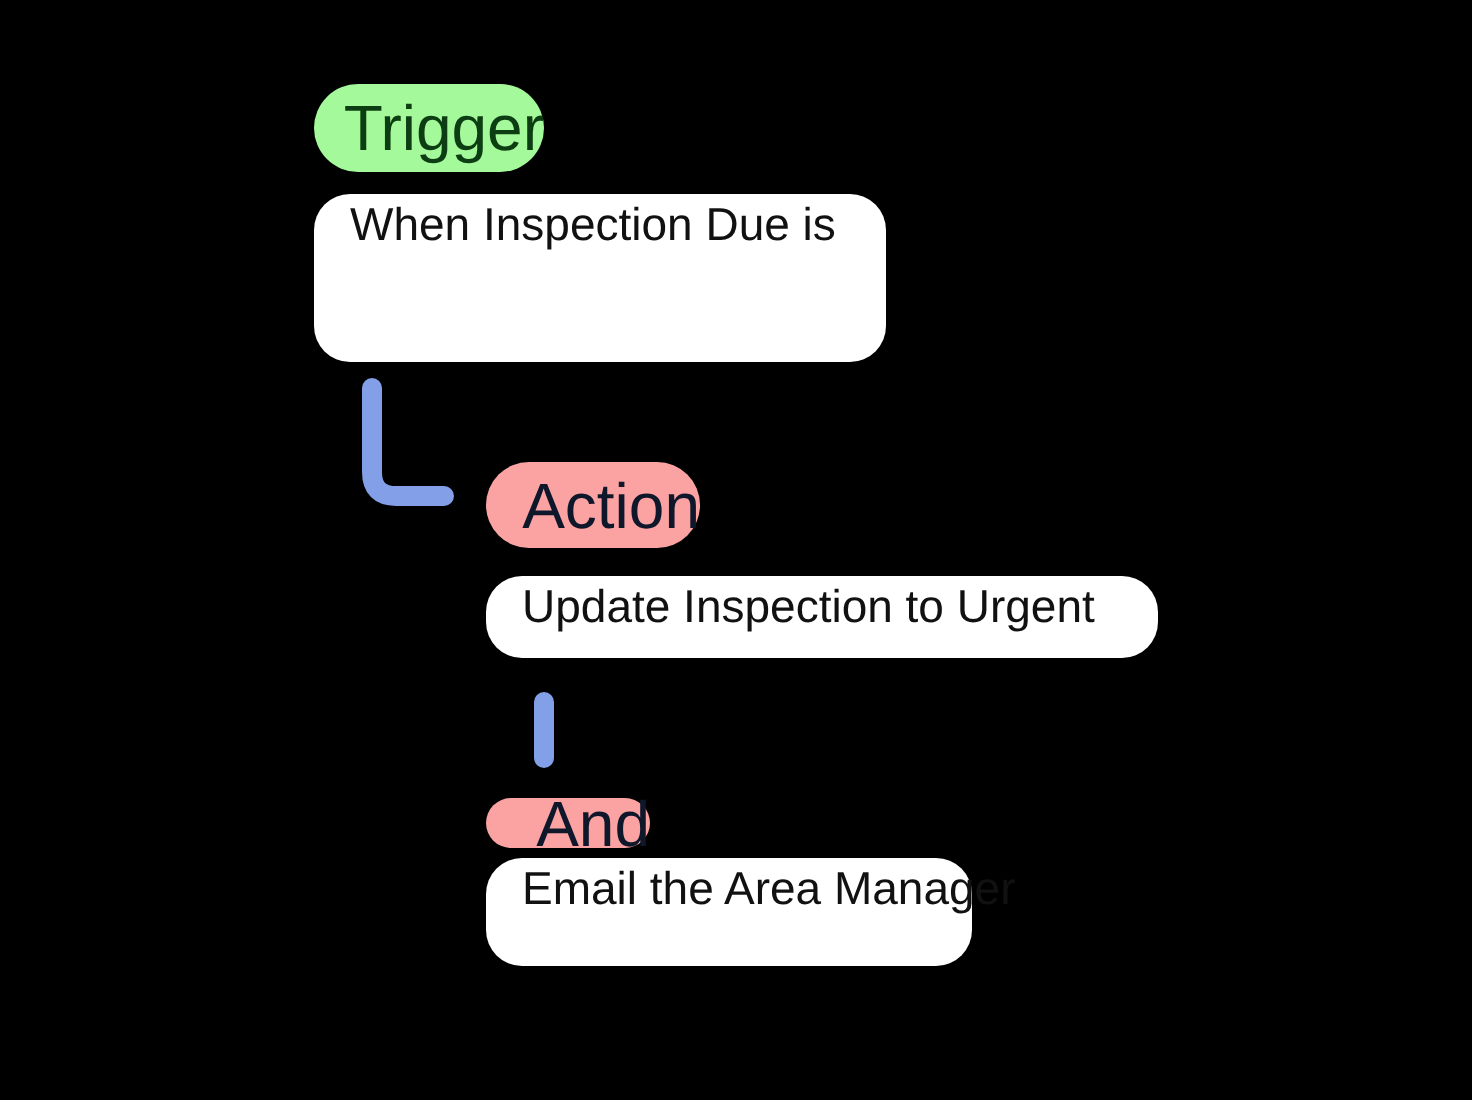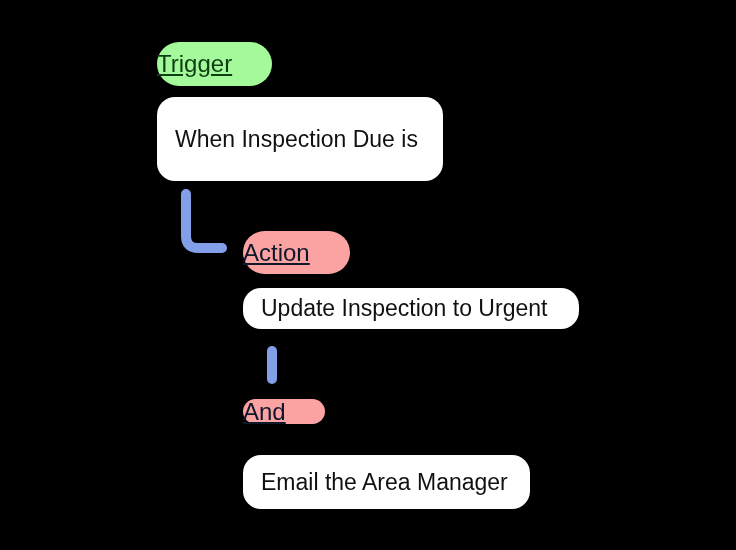--- a/index.html
+++ b/index.html
@@ -22,47 +22,46 @@
     top: 0;
     width: 736px;
     height: 550px;
   }
 
   
   .pill {
     position: absolute;
     display: flex;
     align-items: center;
-    justify-content: flex-start;
+    justify-content: flex-end;
     border-radius: 999px;
-    font-size: 24px;
+    font-size: 32px;
     line-height: 1;
     white-space: nowrap;
     box-sizing: border-box;
-    text-decoration: underline;
   }
   .pill-trigger {
     background: #a4fa9a;
     color: #0d3d12;
   }
   .pill-action {
     background: #fba3a3;
     color: #0f172a;
   }
 
   
   .card {
     position: absolute;
     background: #ffffff;
     color: #111111;
     border-radius: 18px;
     box-sizing: border-box;
     display: flex;
     flex-direction: column;
-    justify-content: center;
+    justify-content: flex-start;
     padding: 0 18px;
     font-size: 23px;
     line-height: 1.33;
   }
   .card .line {
     white-space: nowrap;
   }
 
   
   .connector {
@@ -74,21 +73,21 @@
   }
 
   
   #pill-trigger   { left: 157px; top: 42px;  width: 115px; height: 44px; }
   #card-trigger   { left: 157px; top: 97px;  width: 286px; height: 84px; }
   #connector-1    { left: 170px; top: 188px; width: 70px;  height: 72px; }
   #pill-action    { left: 243px; top: 231px; width: 107px; height: 43px; }
   #card-action    { left: 243px; top: 288px; width: 336px; height: 41px; }
   #connector-2    { left: 262px; top: 345px; width: 20px;  height: 45px; }
   #pill-and       { left: 243px; top: 399px; width: 82px;  height: 25px; }
-  #card-and       { left: 243px; top: 455px; width: 287px; height: 54px; }
+  #card-and       { left: 243px; top: 429px; width: 243px; height: 54px; }
 </style>
 </head>
 <body>
 
 <div id="flow-canvas">
 
   <div id="pill-trigger" class="pill pill-trigger">
     <span>Trigger</span>
   </div>
 

